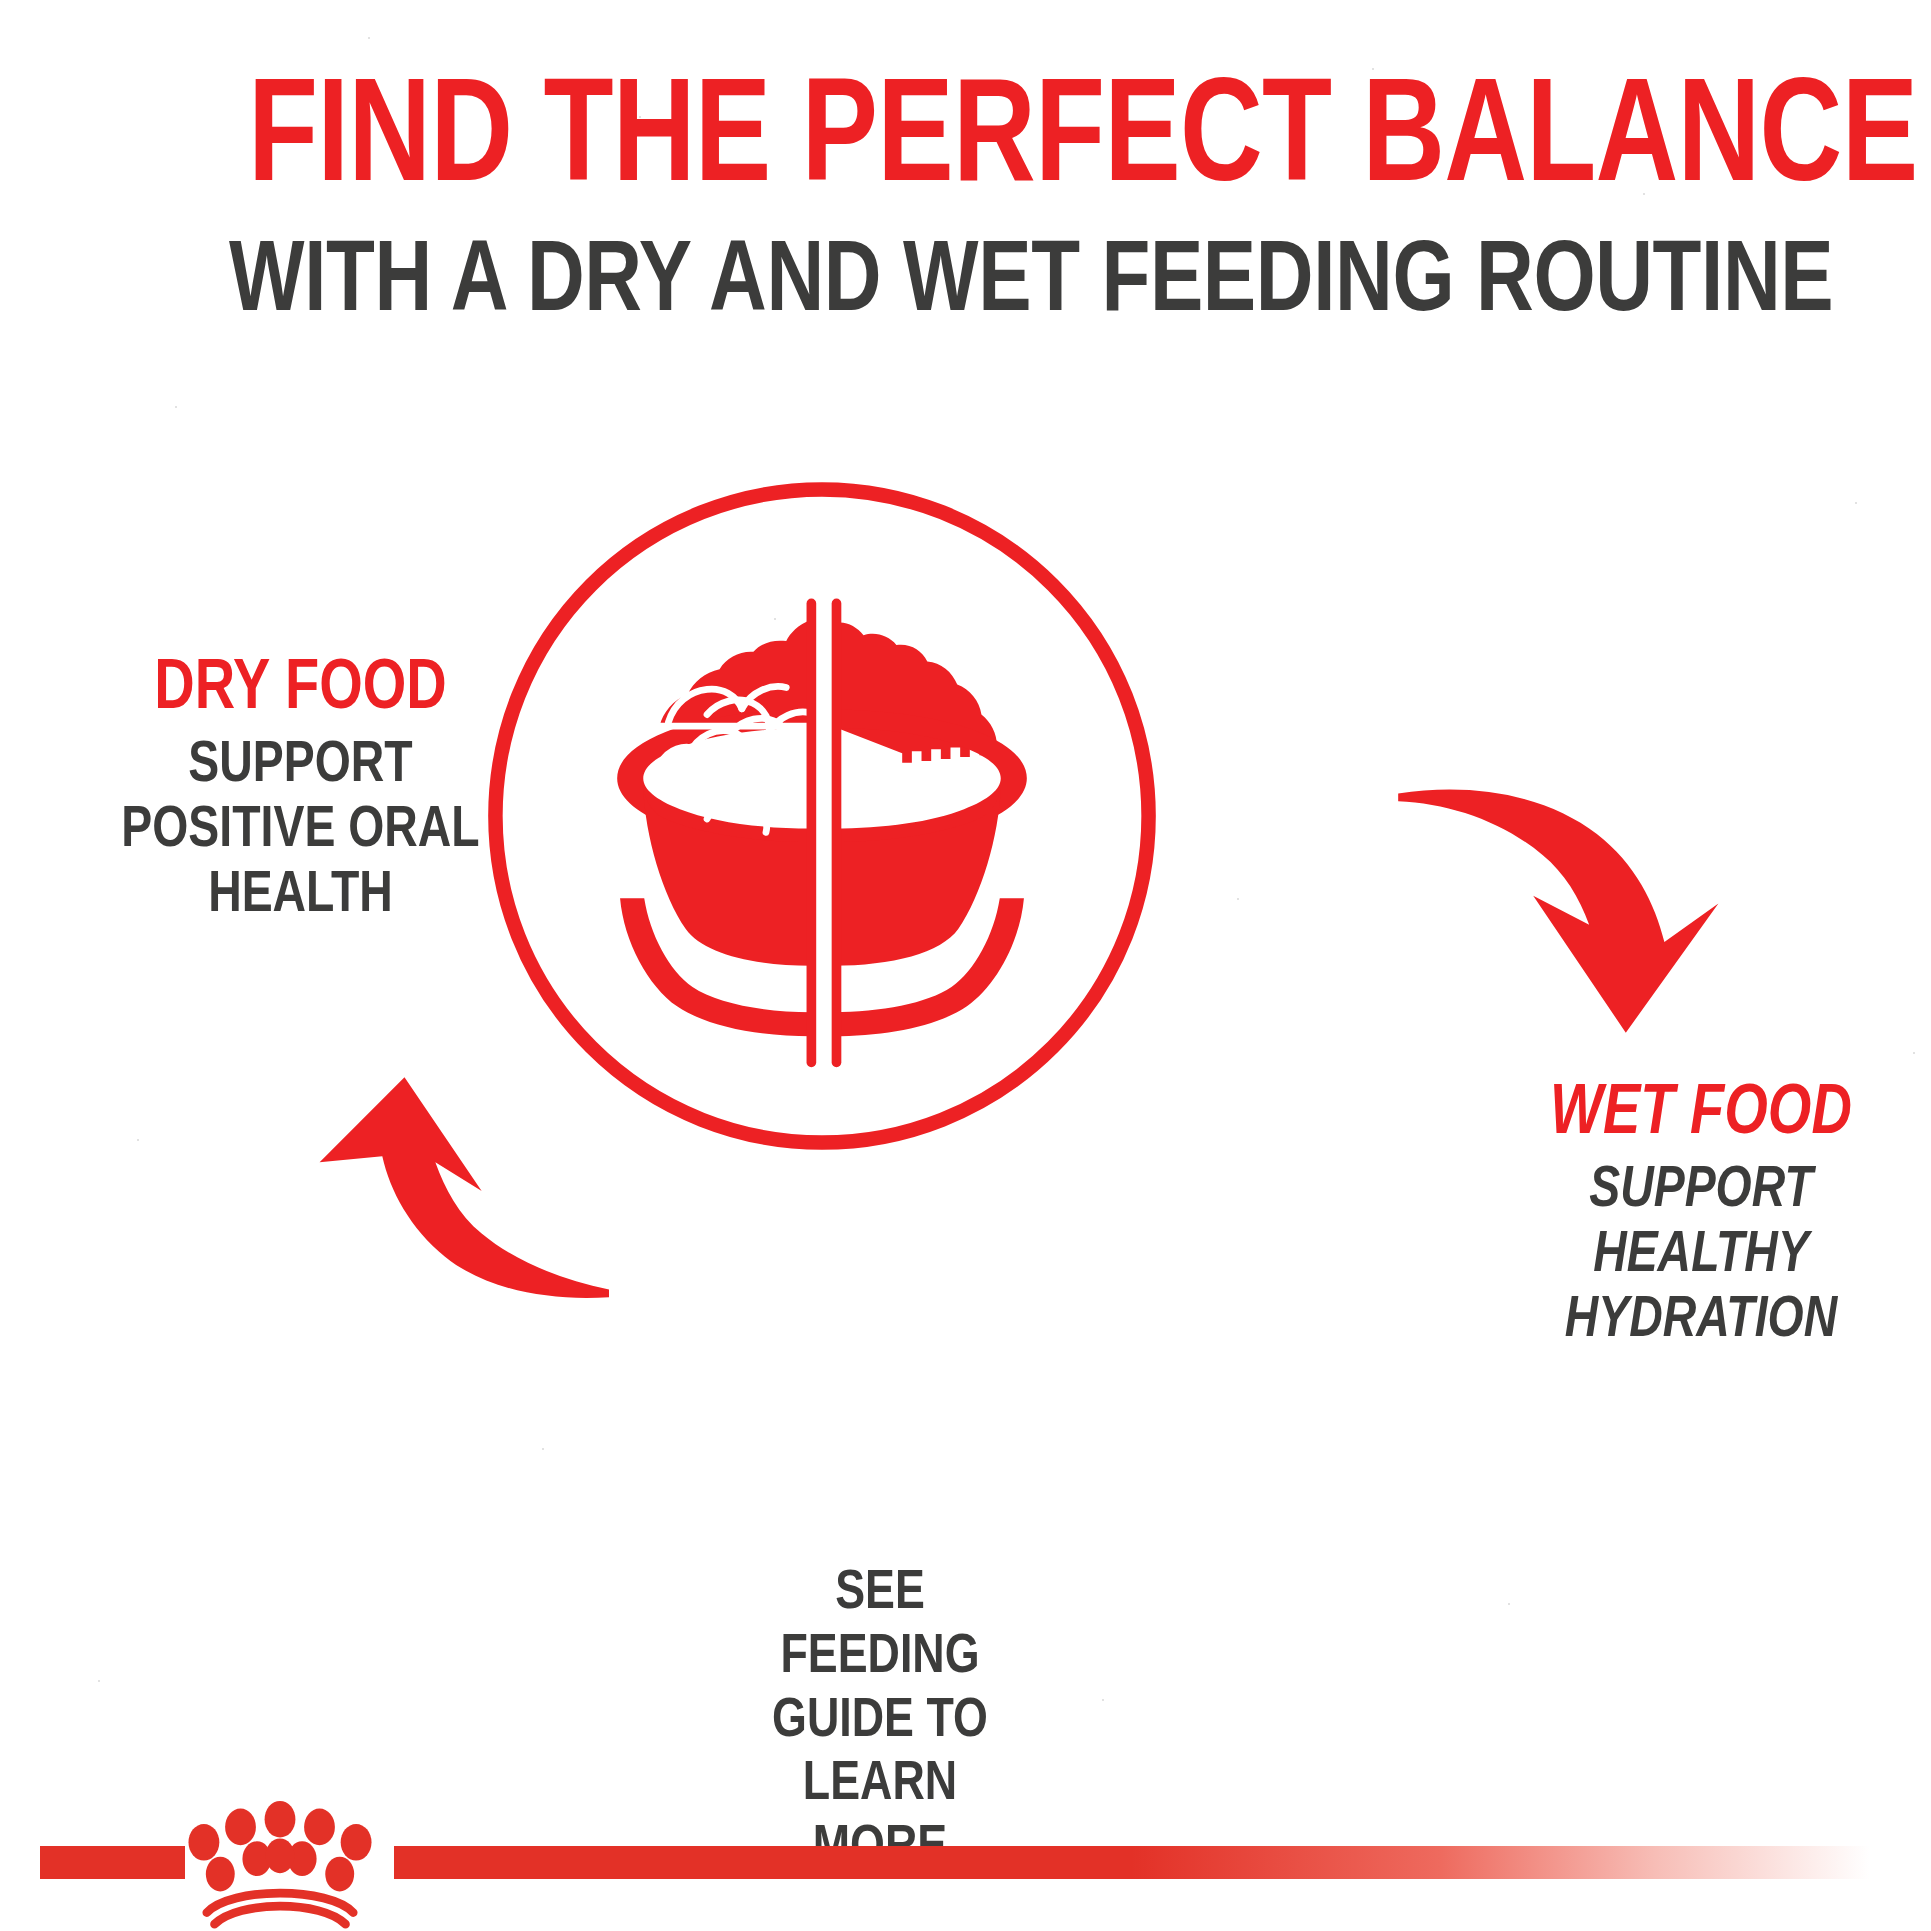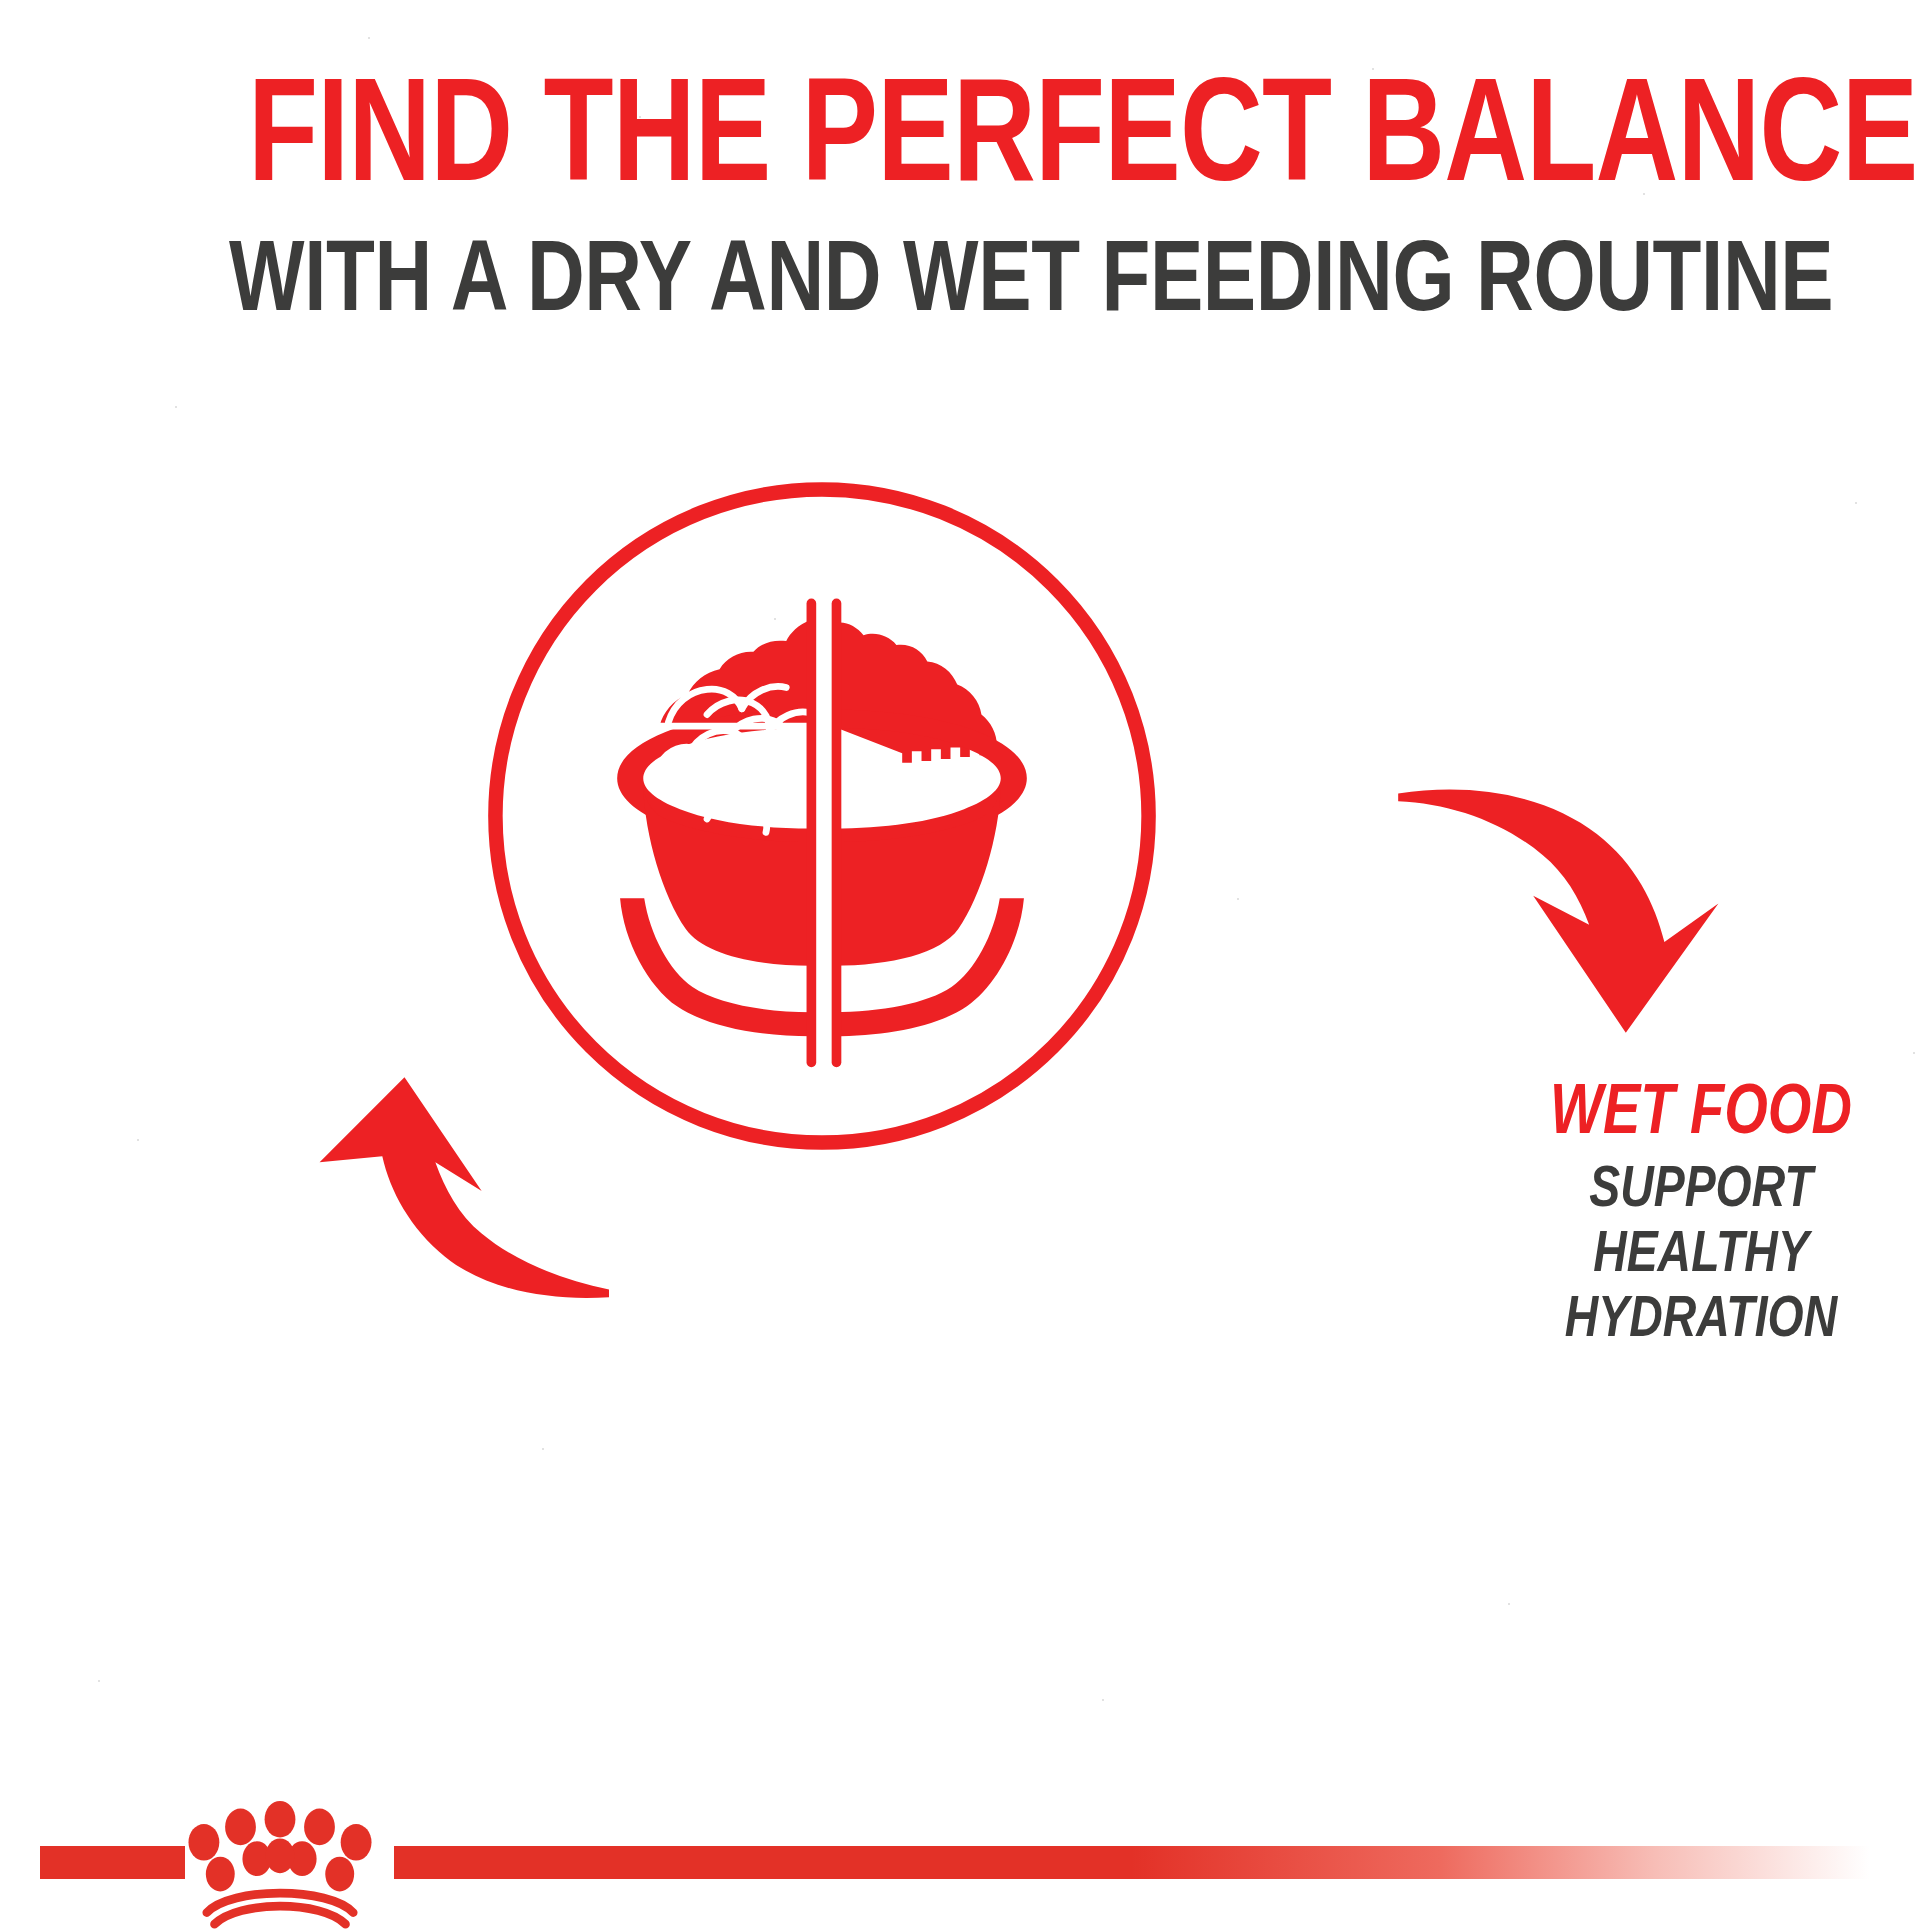--- a/index.html
+++ b/index.html
@@ -100,20 +100,28 @@
 </head>
 <body>
 
 <div class="stage">
 
   <div class="heading-wrap">
     <h1 class="title">FIND THE PERFECT BALANCE</h1>
     <h2 class="subtitle">WITH A DRY AND WET FEEDING ROUTINE</h2>
   </div>
 
+  <div class="side-block" id="dry-block">
+    <p class="kicker">DRY FOOD</p>
+    <p class="body">
+      <span>SUPPORT</span><br>
+      <span>POSITIVE ORAL</span><br>
+      <span>HEALTH</span>
+    </p>
+  </div>
 
   <div class="side-block" id="wet-block">
     <p class="kicker">WET FOOD</p>
     <p class="body">
       <span>SUPPORT HEALTHY</span><br>
       <span>HYDRATION</span>
     </p>
   </div>
 
   <div id="center-graphic">
@@ -258,20 +266,27 @@
         L338 156
         L242 290
         L146 148
         L204 178
         C194 150 178 124 156 106
         C116 72 60 52 6 50
         Z"></path>
     </svg>
   </div>
 
+  <div class="bottom-block">
+    <p class="body">
+      <span>SEE FEEDING</span><br>
+      <span>GUIDE TO</span><br>
+      <span>LEARN MORE</span>
+    </p>
+  </div>
 
   <div id="footer">
     <div class="bar-left"></div>
     <div class="bar-right"></div>
     <div id="crown-logo">
       <svg viewBox="0 0 218 136" xmlns="http://www.w3.org/2000/svg">
         <g fill="#E33127">
 
           <ellipse cx="30" cy="46" rx="16" ry="19"></ellipse>
           <ellipse cx="68" cy="30" rx="16" ry="19"></ellipse>

